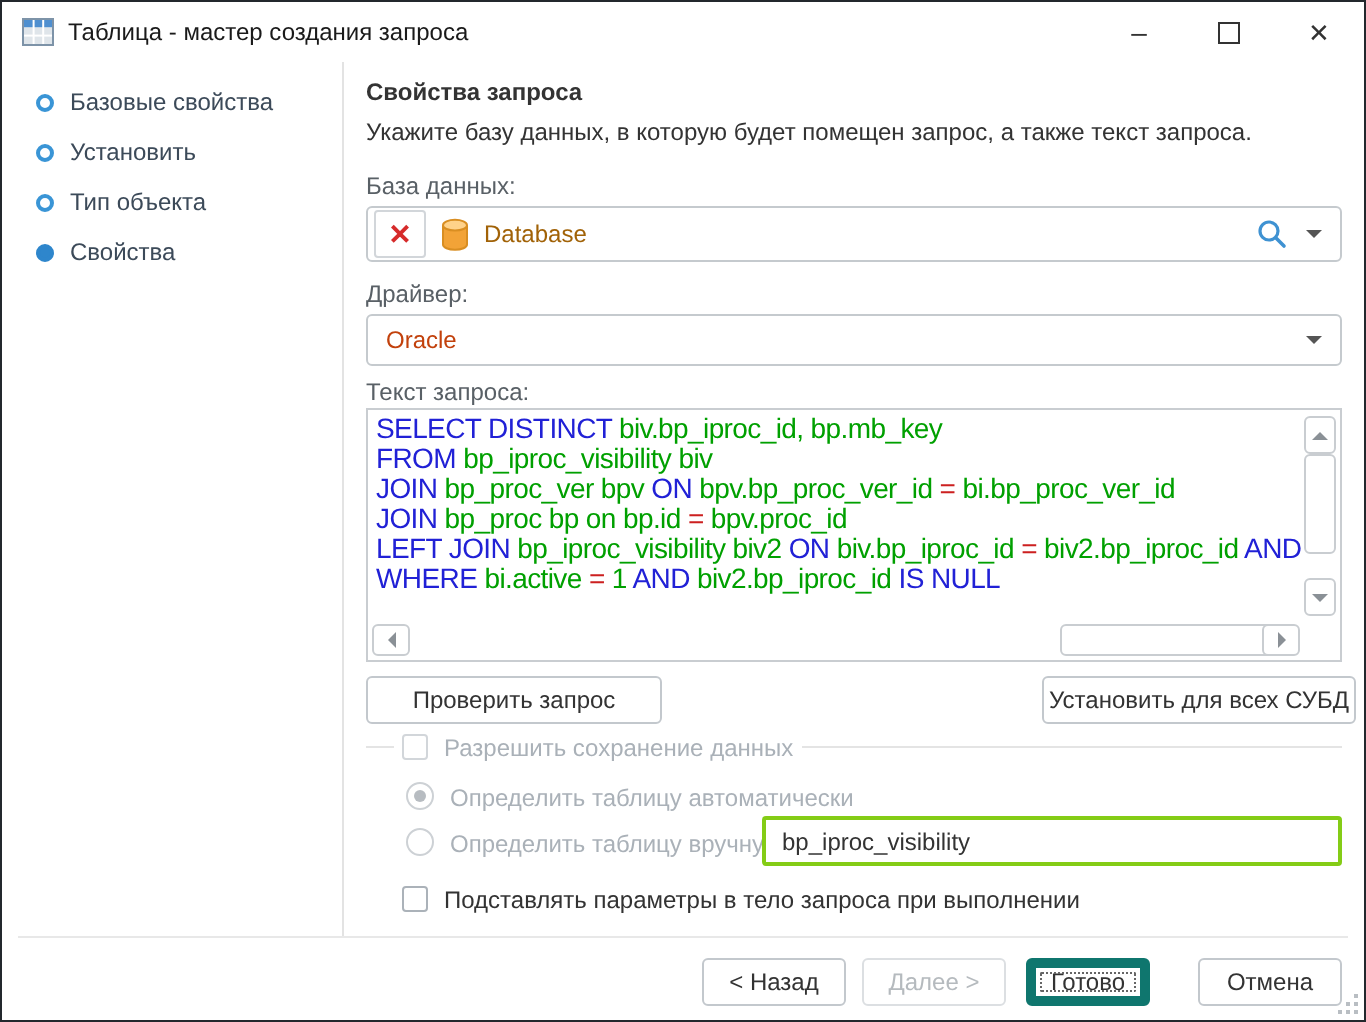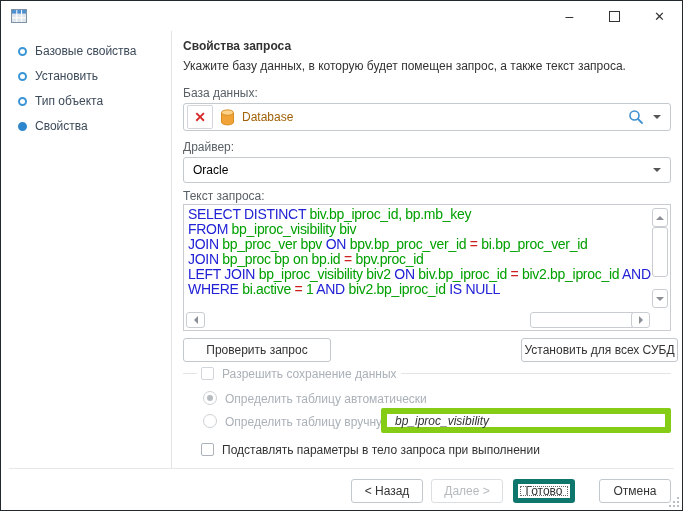--- a/index.html
+++ b/index.html
@@ -30,21 +30,21 @@
   .field{left:182px;width:488px;border:1px solid #c5cace;border-radius:3px;background:#fff;box-sizing:border-box;}
   .db-field{top:102px;height:28px;display:flex;align-items:center;}
   .clear-btn{margin-left:3px;width:24px;height:22px;border:1px solid #d2d6da;border-radius:2px;
     display:flex;align-items:center;justify-content:center;color:#d62b2b;font-weight:bold;font-size:14px;background:#fff;}
   .db-ico{margin-left:7px;width:15px;height:17px;}
   .db-text{margin-left:7px;color:#a16207;}
   .spacer{flex:1;}
   .search-ico{width:16px;height:16px;margin-right:9px;}
   .dd-arrow{width:0;height:0;border-left:4px solid transparent;border-right:4px solid transparent;border-top:4px solid #555;margin-right:9px;}
   .combo{top:156px;height:26px;display:flex;align-items:center;}
-  .combo .val{margin-left:9px;color:#000000;}
+  .combo .val{margin-left:9px;color:#c2410c;}
   
   .sql-box{left:182px;top:203px;width:488px;height:127px;border:1px solid #c9cdd1;box-sizing:border-box;background:#fff;}
   .sql-content{position:absolute;left:4px;top:2px;right:19px;bottom:18px;overflow:hidden;
     font-size:14px;line-height:15px;letter-spacing:-0.3px;white-space:nowrap;}
   .sbtn{position:absolute;border:1px solid #c9cdd1;border-radius:3px;background:#fff;display:flex;align-items:center;justify-content:center;}
   .tri-up{width:0;height:0;border-left:4px solid transparent;border-right:4px solid transparent;border-bottom:4px solid #8a9096;}
   .tri-dn{width:0;height:0;border-left:4px solid transparent;border-right:4px solid transparent;border-top:4px solid #8a9096;}
   .tri-l{width:0;height:0;border-top:4px solid transparent;border-bottom:4px solid transparent;border-right:4px solid #8a9096;}
   .tri-r{width:0;height:0;border-top:4px solid transparent;border-bottom:4px solid transparent;border-left:4px solid #8a9096;}
   .vsb-up{right:2px;top:3px;width:14px;height:17px;}
@@ -60,22 +60,22 @@
   #verify-btn{left:182px;top:337px;width:148px;}
   #apply-all-btn{left:520px;top:337px;width:157px;}
   
   .gline{position:absolute;height:1px;background:#e4e4e4;}
   .cbx{position:absolute;width:13px;height:13px;border:1px solid #abb2b9;border-radius:2px;background:#fff;box-sizing:border-box;}
   .cbx.disabled{border-color:#d2d6da;}
   .radio{position:absolute;width:14px;height:14px;border:1px solid #cdd1d5;border-radius:50%;background:#fff;box-sizing:border-box;}
   .radio.selected::after{content:"";position:absolute;left:3px;top:3px;width:6px;height:6px;border-radius:50%;background:#b7bcc1;}
   .glabel{position:absolute;color:#aab1b8;white-space:nowrap;}
   .dlabel{position:absolute;color:#333;white-space:nowrap;}
-  .txtbox{position:absolute;left:380px;top:407px;width:290px;height:25px;border:6px solid #84cc16;border-radius:2px;
-    box-sizing:border-box;display:flex;align-items:center;background:#fff;font-style:italic;}
+  .txtbox{position:absolute;left:380px;top:407px;width:290px;height:25px;border:2px solid #84cc16;border-radius:2px;
+    box-sizing:border-box;display:flex;align-items:center;background:#fff;}
   .txtbox span{margin-left:8px;color:#333;}
   .hsep{position:absolute;left:8px;right:8px;top:467px;height:1px;background:#e8e8e8;}
   
   .fbtn{top:478px;width:72px;}
   #back-btn{left:350px;}
   #next-btn{left:430px;}
   #finish-btn{left:512px;width:62px;border:5px solid #0f766e;}
   #finish-btn .focus{position:absolute;inset:2px;border:1px dotted #666;border-radius:1px;}
   #cancel-btn{left:598px;}
   .grip{position:absolute;right:3px;bottom:3px;width:10px;height:10px;}
@@ -87,20 +87,21 @@
 <div class="window">
 
   <div class="titlebar">
     <svg class="app-icon" viewBox="0 0 16 14">
       <rect x="0.5" y="0.5" width="15" height="13" fill="#dfe5ea" stroke="#7d93a8"></rect>
       <rect x="1" y="1" width="14" height="3.6" fill="#4e8fd0"></rect>
       <line x1="5.8" y1="1" x2="5.8" y2="13" stroke="#fff" stroke-width="1"></line>
       <line x1="10.6" y1="1" x2="10.6" y2="13" stroke="#fff" stroke-width="1"></line>
       <line x1="1" y1="8.8" x2="15" y2="8.8" stroke="#fff" stroke-width="1"></line>
     </svg>
+    <span class="title-text">Таблица - мастер создания запроса</span>
     <div class="winbtn min">
         <span>–</span>
       </div>
     <div class="winbtn max">
         <span class="maxbox"></span>
       </div>
     <div class="winbtn close">
         <span>✕</span>
       </div>
   </div>

